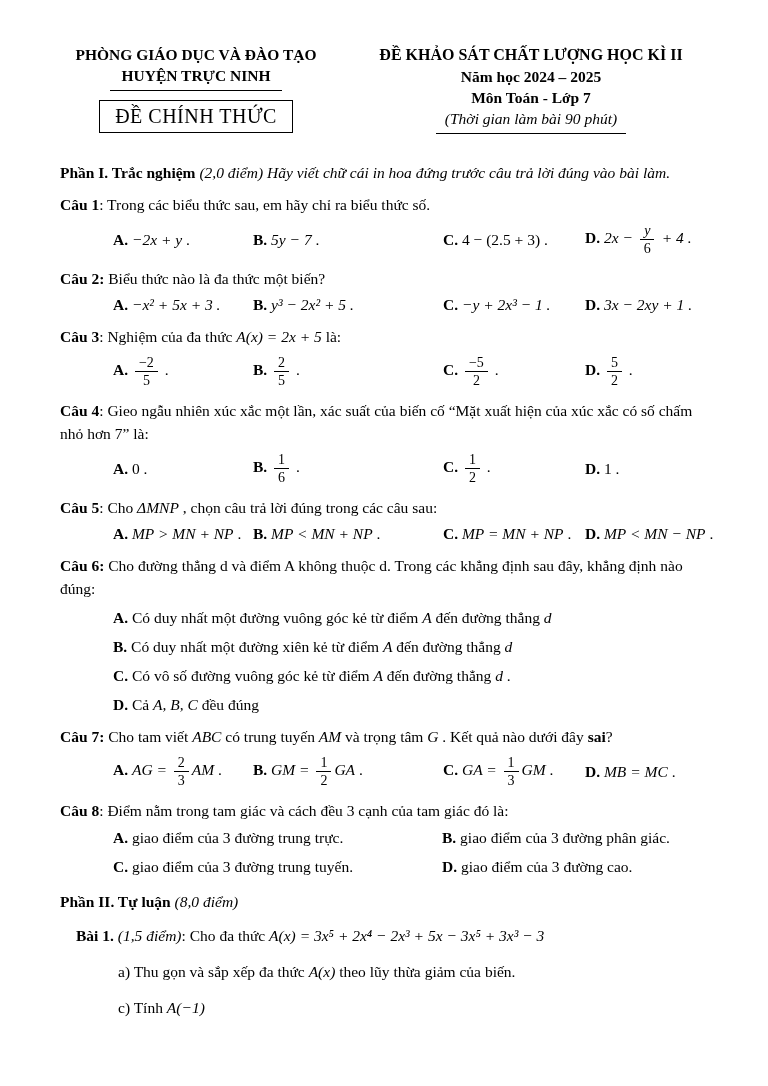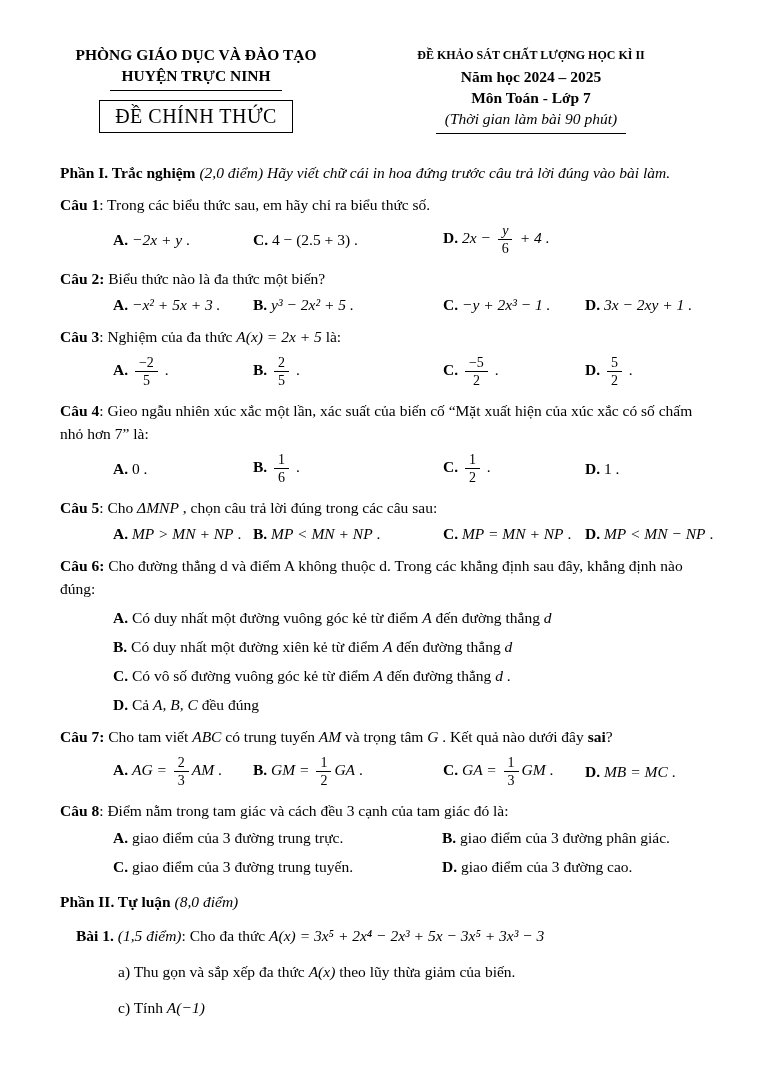--- a/index.html
+++ b/index.html
@@ -15,21 +15,21 @@
     line-height:23px;
     overflow:hidden;
   }
   .it{font-style:italic;}
   .bd{font-weight:bold;}
   
   .header{display:flex;align-items:flex-start;}
   .header-left{width:272px;text-align:center;}
   .header-right{flex:1;text-align:center;margin-left:16px;}
   .h-bold{font-weight:bold;line-height:21px;}
-  .h-title{font-weight:bold;font-size:12px;line-height:22px;}
+  .h-title{font-weight:bold;font-size:16px;line-height:22px;}
   .h-italic{font-style:italic;line-height:22px;}
   .rule-left{width:172px;border-top:1.7px solid #000;margin:4px auto 9px auto;}
   .rule-right{width:190px;border-top:1.7px solid #000;margin:3px auto 0 auto;}
   .stamp-box{
     display:inline-block;border:1.7px solid #000;
     padding:5px 15px 6px 15px;font-size:20px;letter-spacing:.5px;line-height:20px;
   }
   
   .para{margin:0;}
   .part-heading{margin:27px 0 0 0;}
@@ -69,20 +69,21 @@
       <div class="h-italic">(Thời gian làm bài 90 phút)</div>
       <div class="rule-right"></div>
     </div>
   </div>
 
   <p class="para part-heading"><span class="bd">Phần I. Trắc nghiệm </span><span class="it">(2,0 điểm) Hãy viết chữ cái in hoa đứng trước câu trả lời đúng vào bài làm.</span></p>
 
   <p class="para stem"><span class="bd">Câu 1</span><span class="">: Trong các biểu thức sau, em hãy chỉ ra biểu thức số.</span></p>
   <div class="opts tall">
     <span class="opt"><span class="bd">A. </span><span class="it">−2x + y</span><span class=""> .</span></span>
+    <span class="opt"><span class="bd">B. </span><span class="it">5y − 7</span><span class=""> .</span></span>
     <span class="opt"><span class="bd">C. </span><span class="">4 − (2.5 + 3) .</span></span>
     <span class="opt"><span class="bd">D. </span><span class="it">2x − </span><span class="frac">
           <span class="num it">y</span>
           <span class="den">6</span>
         </span><span class="it"> + 4 .</span></span>
   </div>
 
   <p class="para stem"><span class="bd">Câu 2:</span><span class=""> Biểu thức nào là đa thức một biến?</span></p>
   <div class="opts">
     <span class="opt"><span class="bd">A. </span><span class="it">−x² + 5x + 3 .</span></span>

